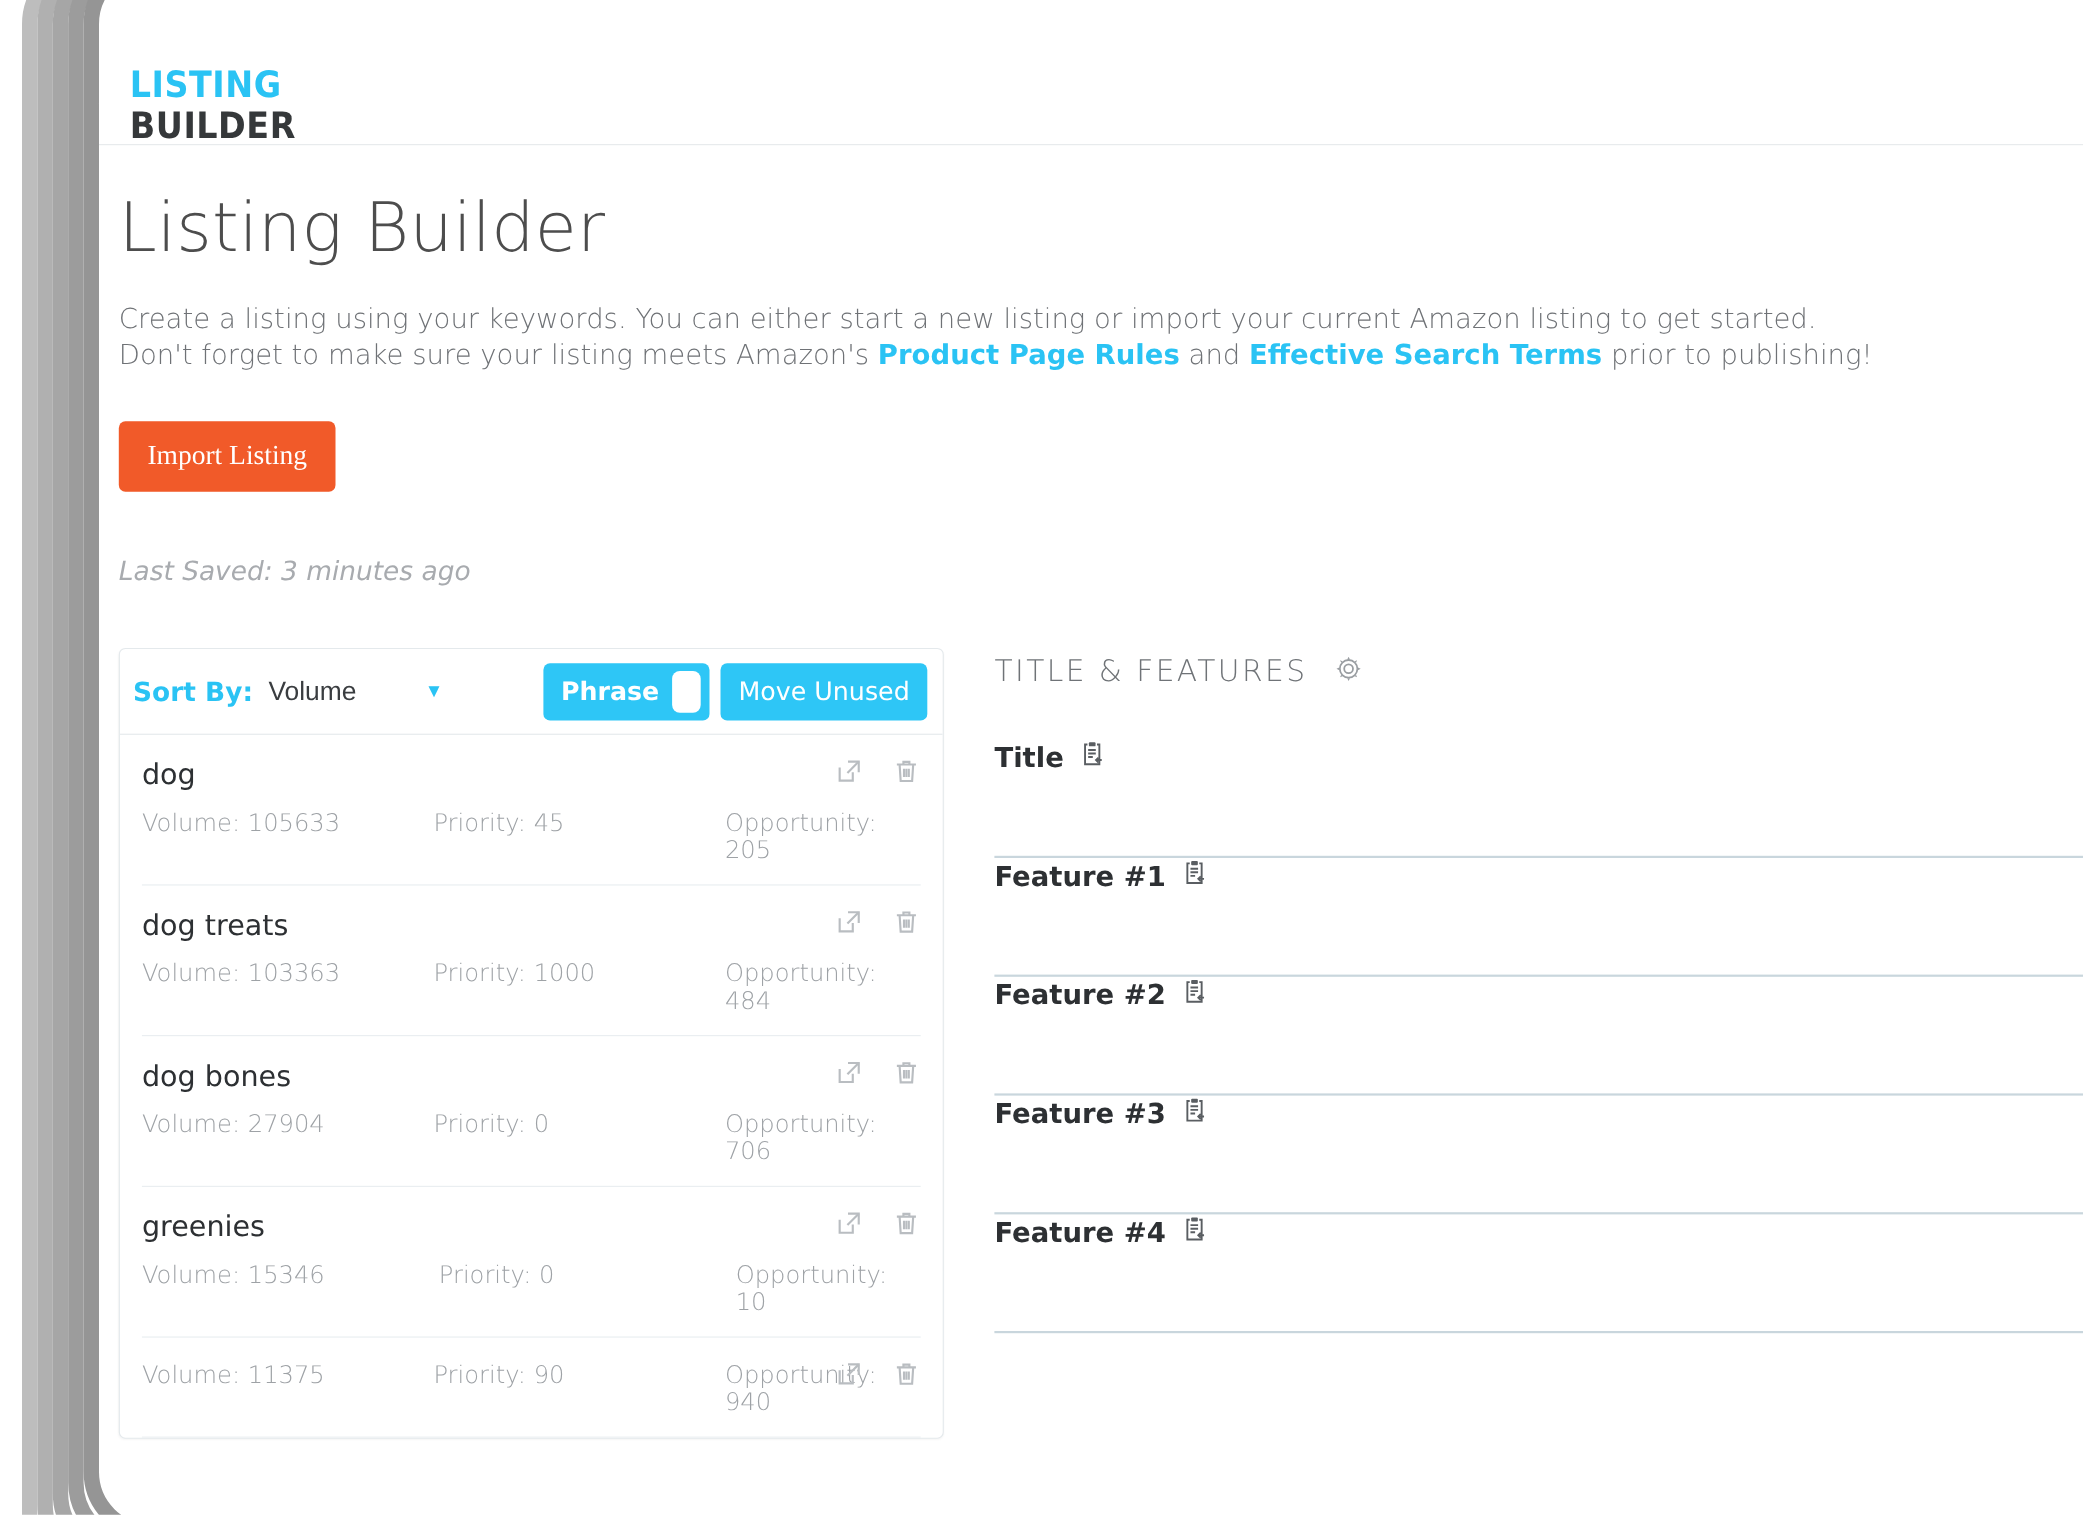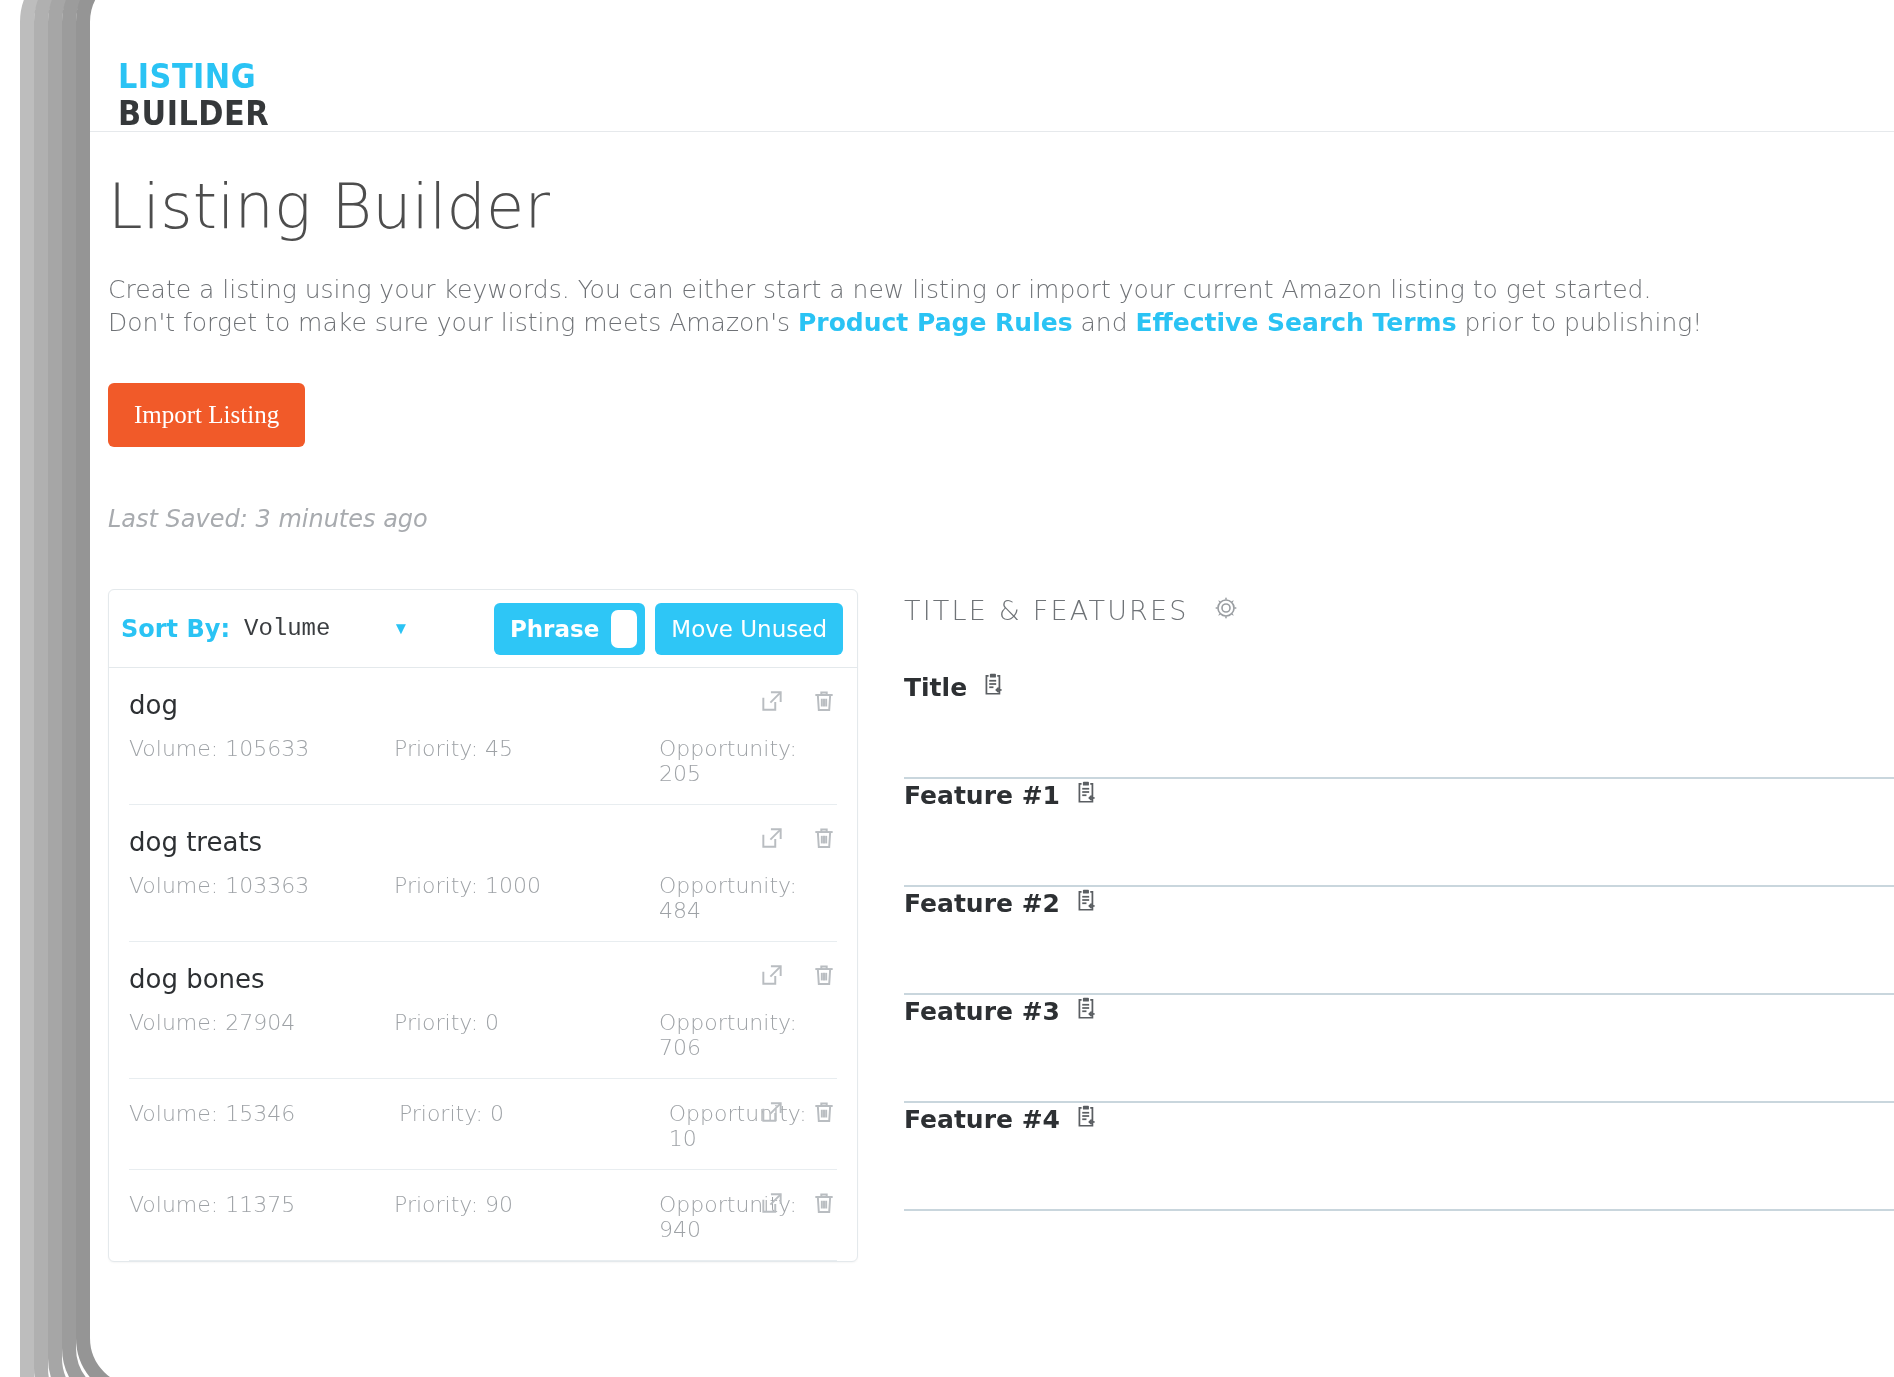--- a/index.html
+++ b/index.html
@@ -161,21 +161,21 @@
   .sortby-label {
     color: #2ac3f4;
     font-weight: bold;
     font-size: 24px;
     font-family: "DejaVu Sans", sans-serif;
     margin-right: 14px;
   }
   .sortby-value {
     color: #3a3d40;
     font-size: 24px;
-    font-family: Liberation Mono, monospace;
+    font-family: Liberation Sans, sans-serif;
     font-weight: 300;
   }
   .caret {
     margin-left: 62px;
     color: #2ac3f4;
     font-size: 17px;
     line-height: 1;
   }
   .toolbar-right {
     margin-left: auto;
@@ -430,20 +430,21 @@
                       <path d="M9.5 6.5 L9.5 4.2 L14.5 4.2 L14.5 6.5"></path>
                       <path d="M6.3 6.5 L7.2 20.3 L16.8 20.3 L17.7 6.5"></path>
                       <path d="M10 10 L10 17"></path>
                       <path d="M12 10 L12 17"></path>
                       <path d="M14 10 L14 17"></path>
                     </svg>
                   </span>
                 </div>
               </div>
               <div class="kw-row">
+                <div class="kw-name">greenies</div>
                 <div class="kw-stats">
                   <span class="s1">Volume: 15346</span>
                   <span class="s2">Priority: 0</span>
                   <span class="s3">Opportunity: 10</span>
                 </div>
                 <div class="kw-icons">
                   <span>
                     <svg width="26" height="26" viewBox="0 0 24 24" fill="none" stroke="#b9bdc1" stroke-width="1.8">
                       <path d="M4 9 L4 20 L15 20 L15 13"></path>
                       <path d="M11 4 L20 4 L20 13"></path>

